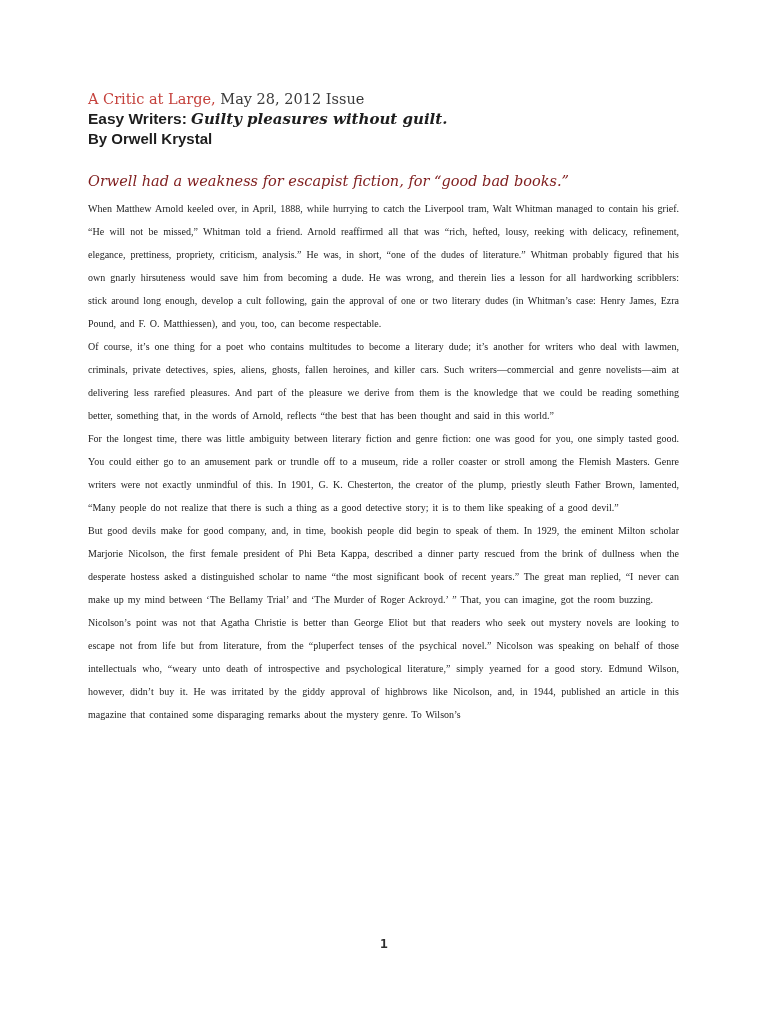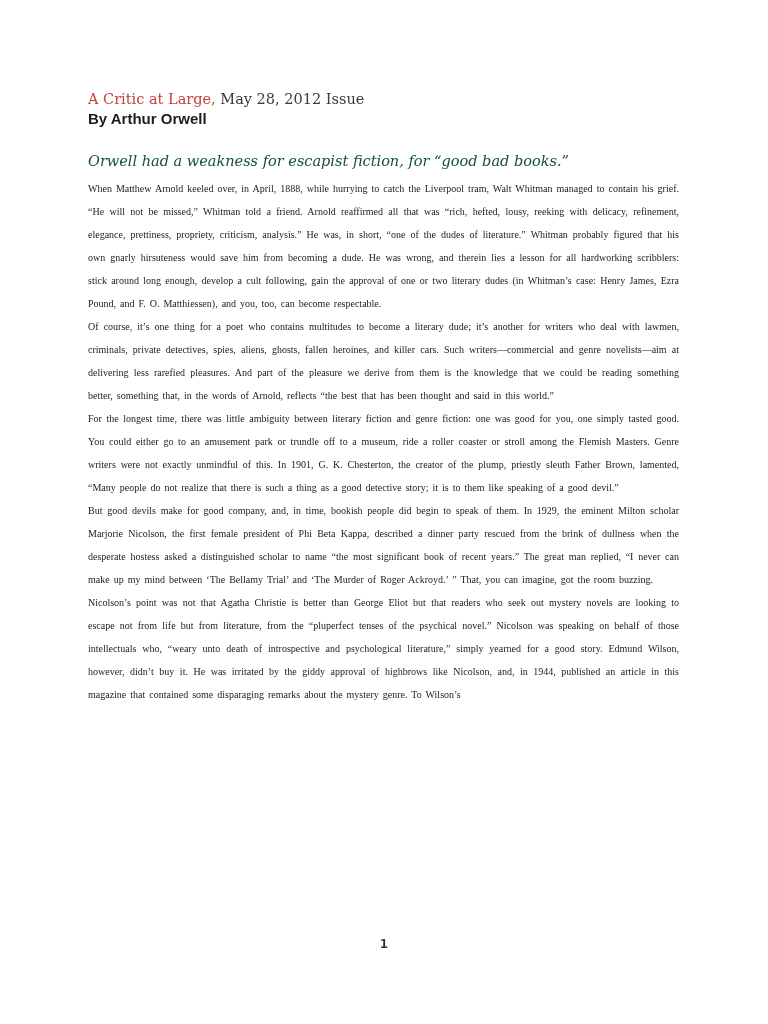--- a/index.html
+++ b/index.html
@@ -56,21 +56,21 @@
     font-size: 15px;
     line-height: 19px;
     color: #1d1d1d;
   }
   .lede {
     margin-top: 23px;
     font-family: "DejaVu Serif", serif;
     font-style: italic;
     font-size: 14.5px;
     line-height: 20px;
-    color: #14532d;
+    color: #7f1d1d;
   }
   .body-text {
     margin-top: 6px;
   }
   .body-text p {
     margin: 0;
     font-family: "Liberation Serif", serif;
     font-size: 10px;
     line-height: 23px;
     color: #222222;
@@ -92,22 +92,25 @@
 </head>
 <body>
 
 <div class="doc-page">
   <div class="content">
 
     <div class="kicker-line">
       <span class="kicker">A Critic at Large,</span><span> May 28, 2012 Issue</span>
     </div>
 
+    <div class="title-line">
+      <span class="article-title">Easy Writers: </span><span class="article-subtitle">Guilty pleasures without guilt.</span>
+    </div>
 
-    <div class="byline">By Arthur Orwell</div>
+    <div class="byline">By Orwell Krystal</div>
 
     <div class="lede">Orwell had a weakness for escapist fiction, for “good bad books.”</div>
 
     <div class="body-text">
       <p>When Matthew Arnold keeled over, in April, 1888, while hurrying to catch the Liverpool tram, Walt Whitman managed to contain his grief. “He will not be missed,” Whitman told a friend. Arnold reaffirmed all that was “rich, hefted, lousy, reeking with delicacy, refinement, elegance, prettiness, propriety, criticism, analysis.” He was, in short, “one of the dudes of literature.” Whitman probably figured that his own gnarly hirsuteness would save him from becoming a dude. He was wrong, and therein lies a lesson for all hardworking scribblers: stick around long enough, develop a cult following, gain the approval of one or two literary dudes (in Whitman’s case: Henry James, Ezra Pound, and F. O. Matthiessen), and you, too, can become respectable.</p>
       <p>Of course, it’s one thing for a poet who contains multitudes to become a literary dude; it’s another for writers who deal with lawmen, criminals, private detectives, spies, aliens, ghosts, fallen heroines, and killer cars. Such writers—commercial and genre novelists—aim at delivering less rarefied pleasures. And part of the pleasure we derive from them is the knowledge that we could be reading something better, something that, in the words of Arnold, reflects “the best that has been thought and said in this world.”</p>
       <p>For the longest time, there was little ambiguity between literary fiction and genre fiction: one was good for you, one simply tasted good. You could either go to an amusement park or trundle off to a museum, ride a roller coaster or stroll among the Flemish Masters. Genre writers were not exactly unmindful of this. In 1901, G. K. Chesterton, the creator of the plump, priestly sleuth Father Brown, lamented, “Many people do not realize that there is such a thing as a good detective story; it is to them like speaking of a good devil.”</p>
       <p>But good devils make for good company, and, in time, bookish people did begin to speak of them. In 1929, the eminent Milton scholar Marjorie Nicolson, the first female president of Phi Beta Kappa, described a dinner party rescued from the brink of dullness when the desperate hostess asked a distinguished scholar to name “the most significant book of recent years.” The great man replied, “I never can make up my mind between ‘The Bellamy Trial’ and ‘The Murder of Roger Ackroyd.’ ” That, you can imagine, got the room buzzing.</p>
       <p>Nicolson’s point was not that Agatha Christie is better than George Eliot but that readers who seek out mystery novels are looking to escape not from life but from literature, from the “pluperfect tenses of the psychical novel.” Nicolson was speaking on behalf of those intellectuals who, “weary unto death of introspective and psychological literature,” simply yearned for a good story. Edmund Wilson, however, didn’t buy it. He was irritated by the giddy approval of highbrows like Nicolson, and, in 1944, published an article in this magazine that contained some disparaging remarks about the mystery genre. To Wilson’s</p>
     </div>

